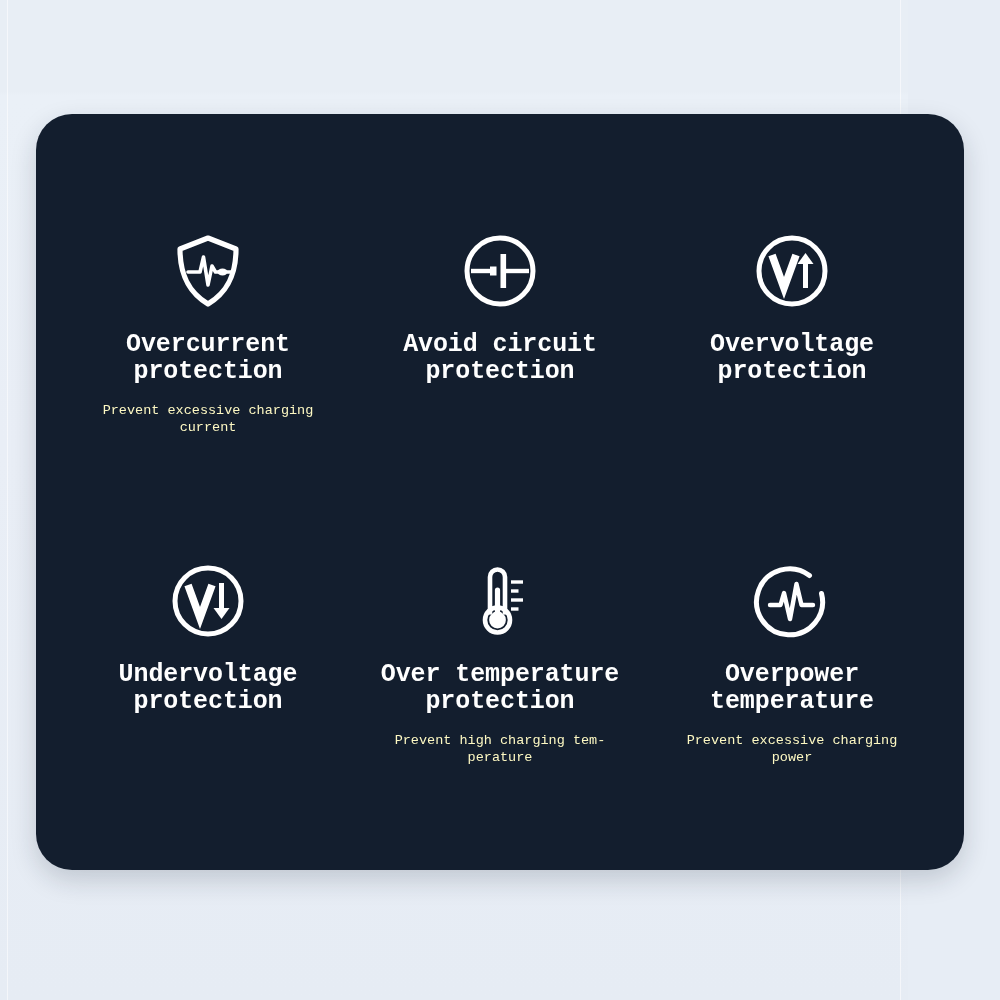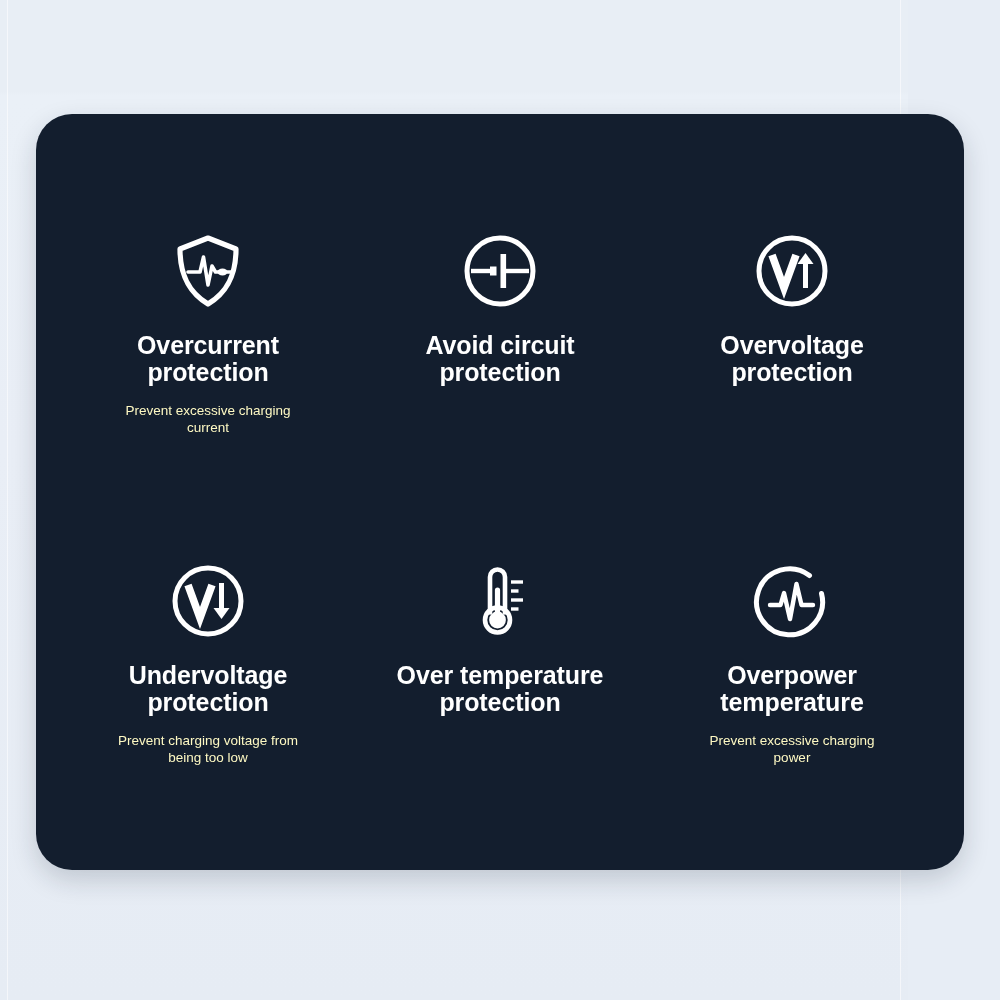--- a/index.html
+++ b/index.html
@@ -17,20 +17,21 @@
   #stage {
     position: relative;
     width: 908px;
     height: 1000px;
     background: linear-gradient(180deg,
         #e8eef5 0%,
         #e8eef5 9.2%,
         #eaf0f7 9.5%,
         #e9eef6 45%,
         #e6ecf4 100%);
+    font-family: Liberation Mono, monospace;
   }
 
   
   .backdrop-seam {
     position: absolute;
     top: 0;
     bottom: 0;
     width: 1px;
     background: rgba(255,255,255,0.55);
     pointer-events: none;
@@ -164,39 +165,39 @@
         <div class="icon-wrap">
           <svg width="82" height="82" viewBox="0 0 82 82" fill="none">
             <circle cx="41" cy="41" r="33" stroke="#ffffff" stroke-width="5" fill="none"></circle>
             <path d="M21 25 L33 58 L45 25" stroke="#ffffff" stroke-width="7.6" stroke-linecap="butt" stroke-linejoin="miter" fill="none"></path>
             <path d="M54.5 23 V52" stroke="#ffffff" stroke-width="5" stroke-linecap="butt"></path>
             <path d="M54.5 59 L62.5 48 H46.5 Z" fill="#ffffff"></path>
           </svg>
         </div>
         <div class="cell-title">Undervoltage
 protection</div>
-        <div class="cell-desc">Prevent charging voltage from
-being too low</div>
       </div>
 
       <div class="cell">
         <div class="icon-wrap">
           <svg width="82" height="82" viewBox="0 0 82 82" fill="none">
             <path d="M31 52.5 V17 a7.5 7.5 0 0 1 15 0 V52.5" stroke="#ffffff" stroke-width="4.6" fill="none" stroke-linecap="round"></path>
             <circle cx="38.5" cy="60" r="12.5" stroke="#ffffff" stroke-width="4.6" fill="none"></circle>
             <circle cx="38.5" cy="60" r="8.4" fill="#ffffff"></circle>
             <path d="M38.5 57 V30" stroke="#ffffff" stroke-width="5.2" stroke-linecap="round"></path>
             <path d="M52 22 H64" stroke="#ffffff" stroke-width="3.4" stroke-linecap="butt"></path>
             <path d="M52 31 H59.5" stroke="#ffffff" stroke-width="3.4" stroke-linecap="butt"></path>
             <path d="M52 40 H64" stroke="#ffffff" stroke-width="3.4" stroke-linecap="butt"></path>
             <path d="M52 49 H59.5" stroke="#ffffff" stroke-width="3.4" stroke-linecap="butt"></path>
           </svg>
         </div>
         <div class="cell-title">Over temperature
 protection</div>
+        <div class="cell-desc">Prevent high charging tem-
+perature</div>
       </div>
 
       <div class="cell">
         <div class="icon-wrap">
           <svg width="82" height="82" viewBox="0 0 82 82" fill="none">
             <path d="M58.5 15.5 A33 33 0 1 0 70.5 33.5" stroke="#ffffff" stroke-width="5" stroke-linecap="round" fill="none"></path>
             <path d="M19 45 H29.5 L33 33 L39 59 L45.5 24 L50.5 45 H62" stroke="#ffffff" stroke-width="4.4" stroke-linecap="round" stroke-linejoin="round" fill="none"></path>
           </svg>
         </div>
         <div class="cell-title">Overpower

